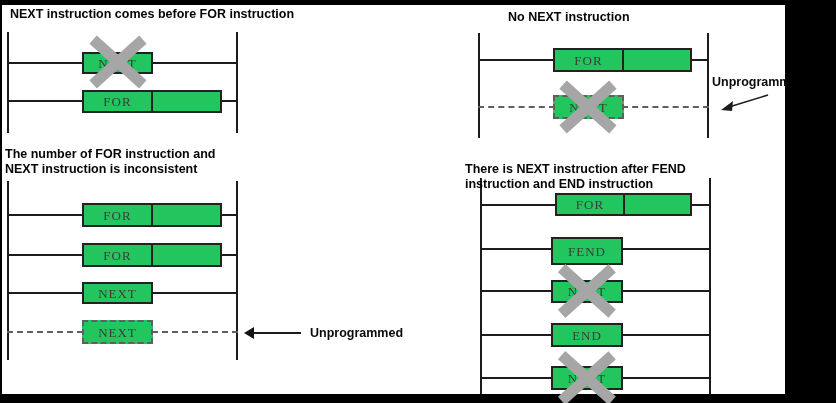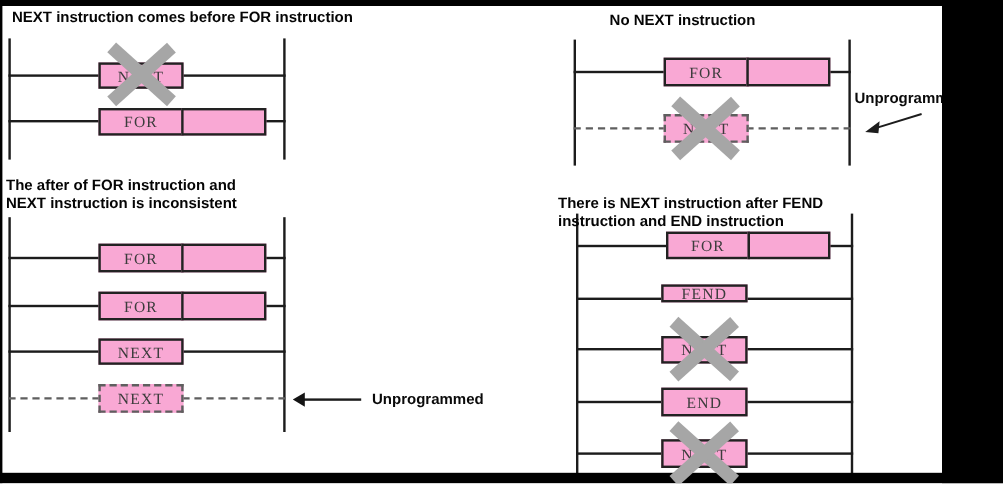--- a/index.html
+++ b/index.html
@@ -7,21 +7,21 @@
     position:relative;width:836px;height:403px;background:#ffffff;
     font-family:"Liberation Sans","DejaVu Sans",sans-serif;overflow:hidden;
   }
   
   .h{position:absolute;height:2px;background:#1c1c1c;}
   .v{position:absolute;width:2px;background:#1c1c1c;}
   
   .hd{position:absolute;height:0;border-top:2px dashed #5f5f5f;}
   
   .box{
-    position:absolute;border:2px solid #222;background:#f9a8d4;box-sizing:border-box;
+    position:absolute;border:2px solid #222;background:#22c55e;box-sizing:border-box;
     display:flex;align-items:center;justify-content:center;z-index:2;
   }
   .box.dashedbox{border:2px dashed #5f5f5f;}
   .blabel{
     font-family:"Liberation Serif","DejaVu Serif",serif;font-size:13px;color:#3c3c3c;
     letter-spacing:1px;line-height:1;
   }
   
   .title{
     position:absolute;font-weight:bold;font-size:12.5px;color:#050505;
@@ -93,21 +93,21 @@
   </div>
   <div class="cross" style="left:560px;top:82px;width:55px;height:50px;"></div>
 
   <div class="annot" style="left:712px;top:75px;">Unprogrammed</div>
   <svg class="arrow-svg" style="left:714px;top:88px;" width="58" height="26" viewBox="0 0 58 26">
     <line x1="54" y1="7" x2="15" y2="19" stroke="#1c1c1c" stroke-width="1.6"></line>
     <polygon points="7,22 19,13 18,23" fill="#1c1c1c"></polygon>
   </svg>
 
   <div class="title" style="left:5px;top:147px;">
-    <div>The after of FOR instruction and</div>
+    <div>The number of FOR instruction and</div>
     <div>NEXT instruction is inconsistent</div>
   </div>
 
   <div class="v" style="left:7px;top:181px;height:179px;"></div>
   <div class="v" style="left:236px;top:181px;height:179px;"></div>
 
   <div class="h" style="left:7px;top:214px;width:76px;"></div>
   <div class="h" style="left:221px;top:214px;width:17px;"></div>
   <div class="box" style="left:82px;top:203px;width:71px;height:24px;">
     <span class="blabel">FOR</span>
@@ -147,21 +147,21 @@
 
   <div class="h" style="left:480px;top:204px;width:75px;"></div>
   <div class="h" style="left:691px;top:204px;width:20px;"></div>
   <div class="box" style="left:555px;top:193px;width:70px;height:23px;">
     <span class="blabel">FOR</span>
   </div>
   <div class="box" style="left:623px;top:193px;width:69px;height:23px;"></div>
 
   <div class="h" style="left:480px;top:248px;width:71px;"></div>
   <div class="h" style="left:622px;top:248px;width:89px;"></div>
-  <div class="box" style="left:551px;top:237px;width:72px;height:15px;">
+  <div class="box" style="left:551px;top:237px;width:72px;height:28px;">
     <span class="blabel">FEND</span>
   </div>
 
   <div class="h" style="left:480px;top:290px;width:71px;"></div>
   <div class="h" style="left:622px;top:290px;width:89px;"></div>
   <div class="box" style="left:551px;top:280px;width:72px;height:23px;">
     <span class="blabel">NEXT</span>
   </div>
   <div class="cross" style="left:559px;top:266px;width:56px;height:50px;"></div>
 

